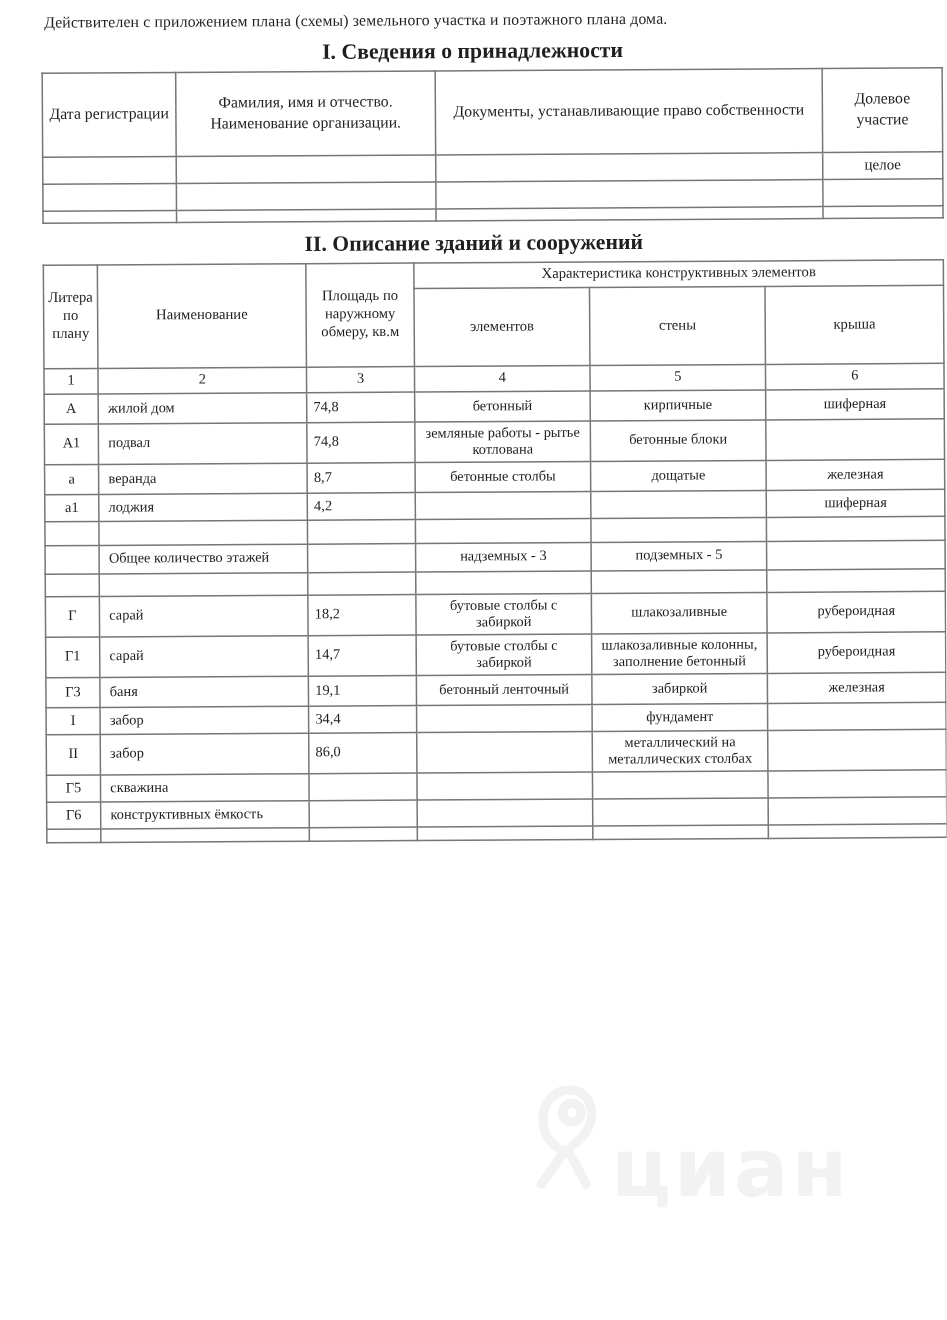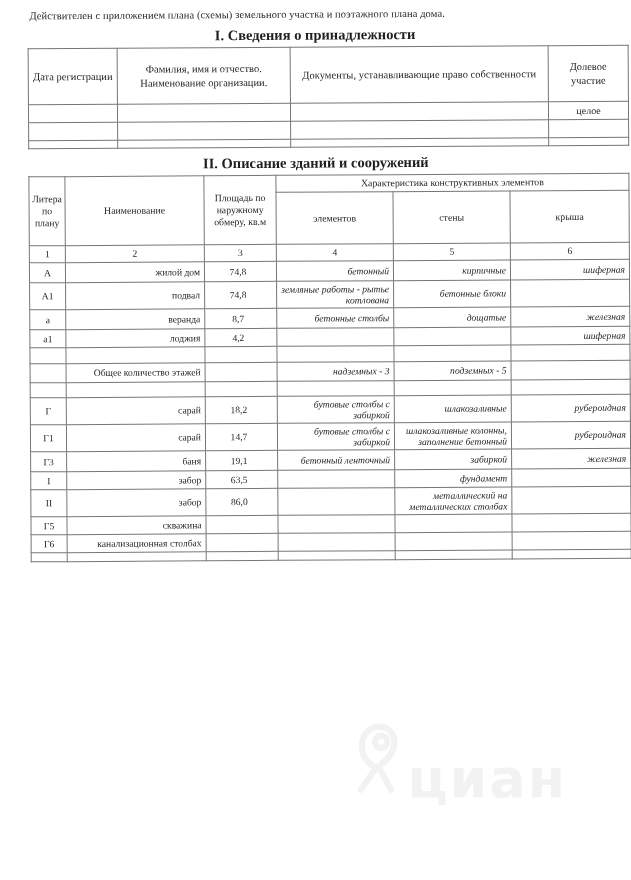--- a/index.html
+++ b/index.html
@@ -19,23 +19,23 @@
   }
   table{border-collapse:collapse;table-layout:fixed;margin-left:28px;width:600px;}
   td,th{border:1px solid #767676;overflow:hidden;font-weight:normal;}
   
   .t1 th{font-size:10.5px;text-align:center;vertical-align:middle;line-height:1.25;padding:1px 4px;}
   .t1 td{font-size:10px;text-align:center;vertical-align:middle;padding:0 3px;}
   
   .t2 th{font-size:9.8px;text-align:center;vertical-align:middle;line-height:1.2;padding:1px 2px;}
   .t2 td{font-size:9.6px;line-height:1.15;vertical-align:middle;padding:1px 4px;}
   .t2 td.c-lit{text-align:center;padding:1px 1px;}
-  .t2 td.c-nm{text-align:right;padding-left:6px;}
-  .t2 td.c-ar{text-align:center;padding-right:9px;}
-  .t2 td.c-tx{text-align:right;font-style:italic;}
+  .t2 td.c-nm{text-align:left;padding-left:6px;}
+  .t2 td.c-ar{text-align:left;padding-right:9px;}
+  .t2 td.c-tx{text-align:center;}
   .t2 td.c-num{text-align:center;}
   
   .watermark{
     position:absolute;left:352px;top:686px;width:215px;height:120px;
     display:flex;align-items:flex-end;pointer-events:none;
   }
   .wm-text{
     font-family:"DejaVu Sans", sans-serif;font-weight:bold;font-size:54px;
     color:#f2f2f2;letter-spacing:2px;line-height:1;margin-left:4px;
   }
@@ -192,21 +192,21 @@
       <td class="c-lit">Г3</td>
       <td class="c-nm">баня</td>
       <td class="c-ar">19,1</td>
       <td class="c-tx">бетонный ленточный</td>
       <td class="c-tx">забиркой</td>
       <td class="c-tx">железная</td>
     </tr>
     <tr style="height:18px">
       <td class="c-lit">I</td>
       <td class="c-nm">забор</td>
-      <td class="c-ar">63,5</td>
+      <td class="c-ar">34,4</td>
       <td class="c-tx"></td>
       <td class="c-tx">фундамент</td>
       <td class="c-tx"></td>
     </tr>
     <tr style="height:27px">
       <td class="c-lit">II</td>
       <td class="c-nm">забор</td>
       <td class="c-ar">86,0</td>
       <td class="c-tx"></td>
       <td class="c-tx">металлический на металлических столбах</td>
@@ -215,21 +215,21 @@
     <tr style="height:18px">
       <td class="c-lit">Г5</td>
       <td class="c-nm">скважина</td>
       <td class="c-ar"></td>
       <td class="c-tx"></td>
           <td class="c-tx"></td>
           <td class="c-tx"></td>
     </tr>
     <tr style="height:18px">
       <td class="c-lit">Г6</td>
-      <td class="c-nm">канализационная столбах</td>
+      <td class="c-nm">конструктивных ёмкость</td>
       <td class="c-ar"></td>
       <td class="c-tx"></td>
           <td class="c-tx"></td>
           <td class="c-tx"></td>
     </tr>
     <tr style="height:9px">
       <td class="c-lit"></td>
           <td class="c-nm"></td>
           <td class="c-ar"></td>
       <td class="c-tx"></td>

